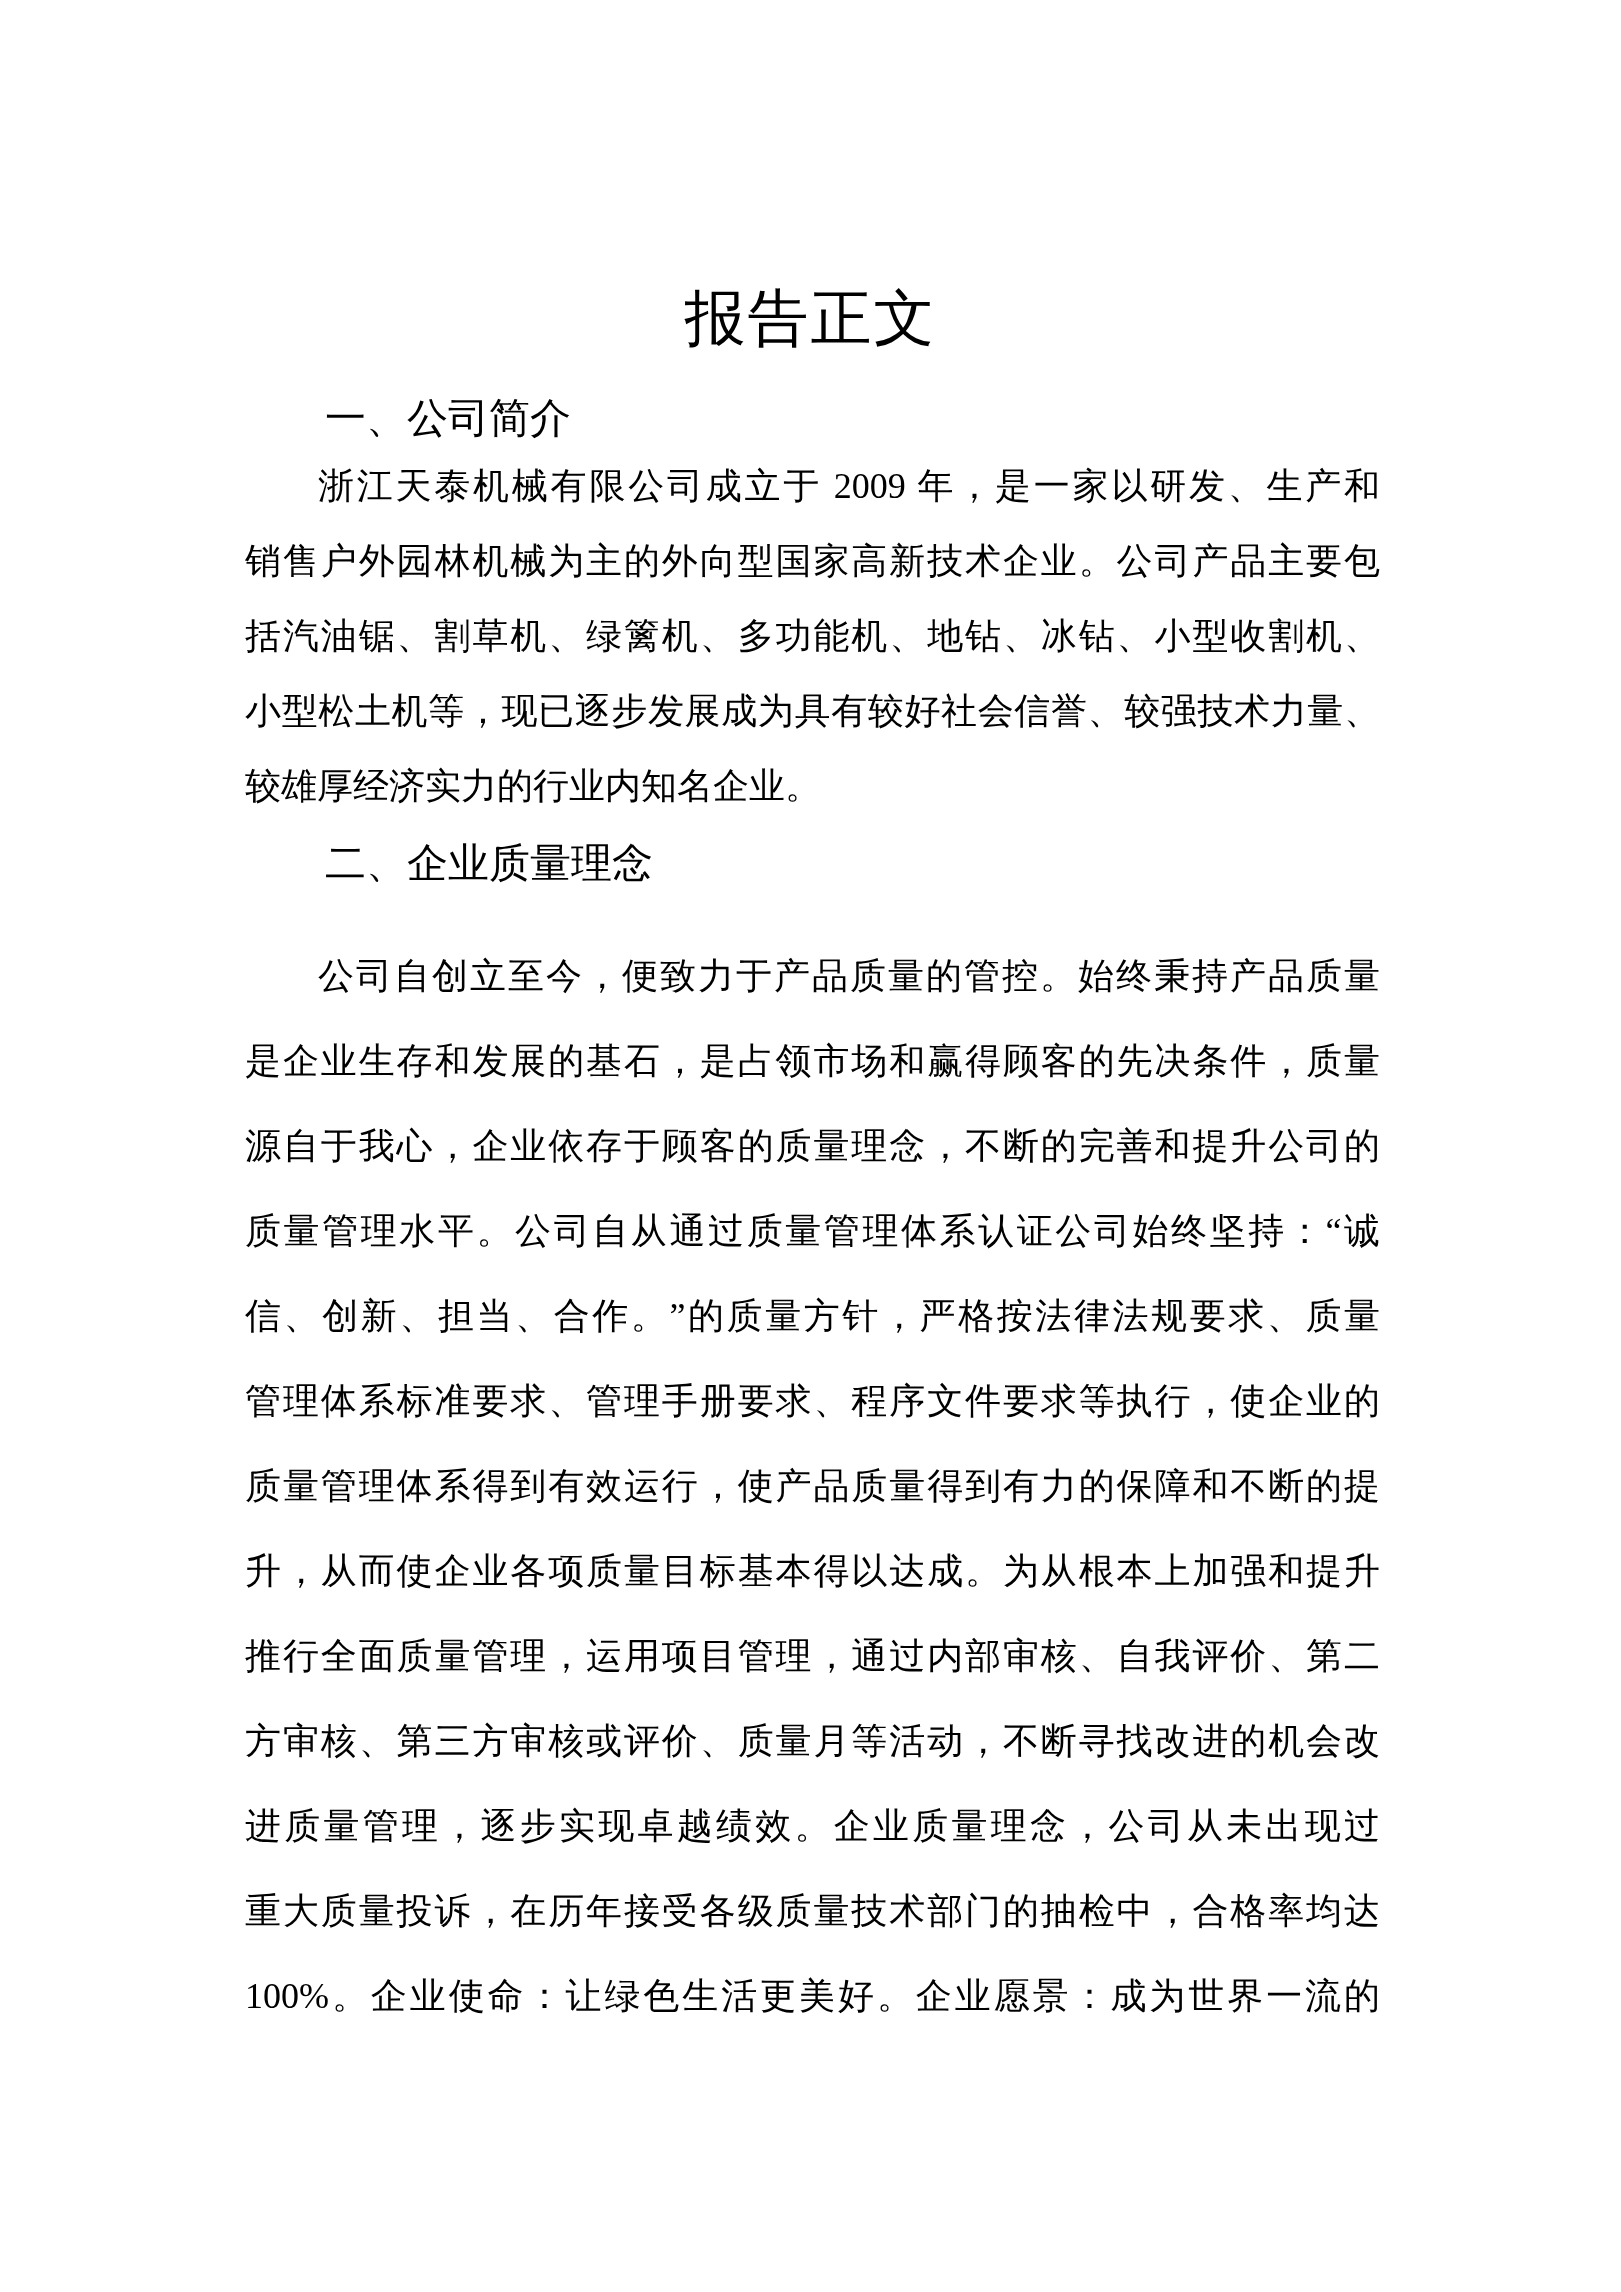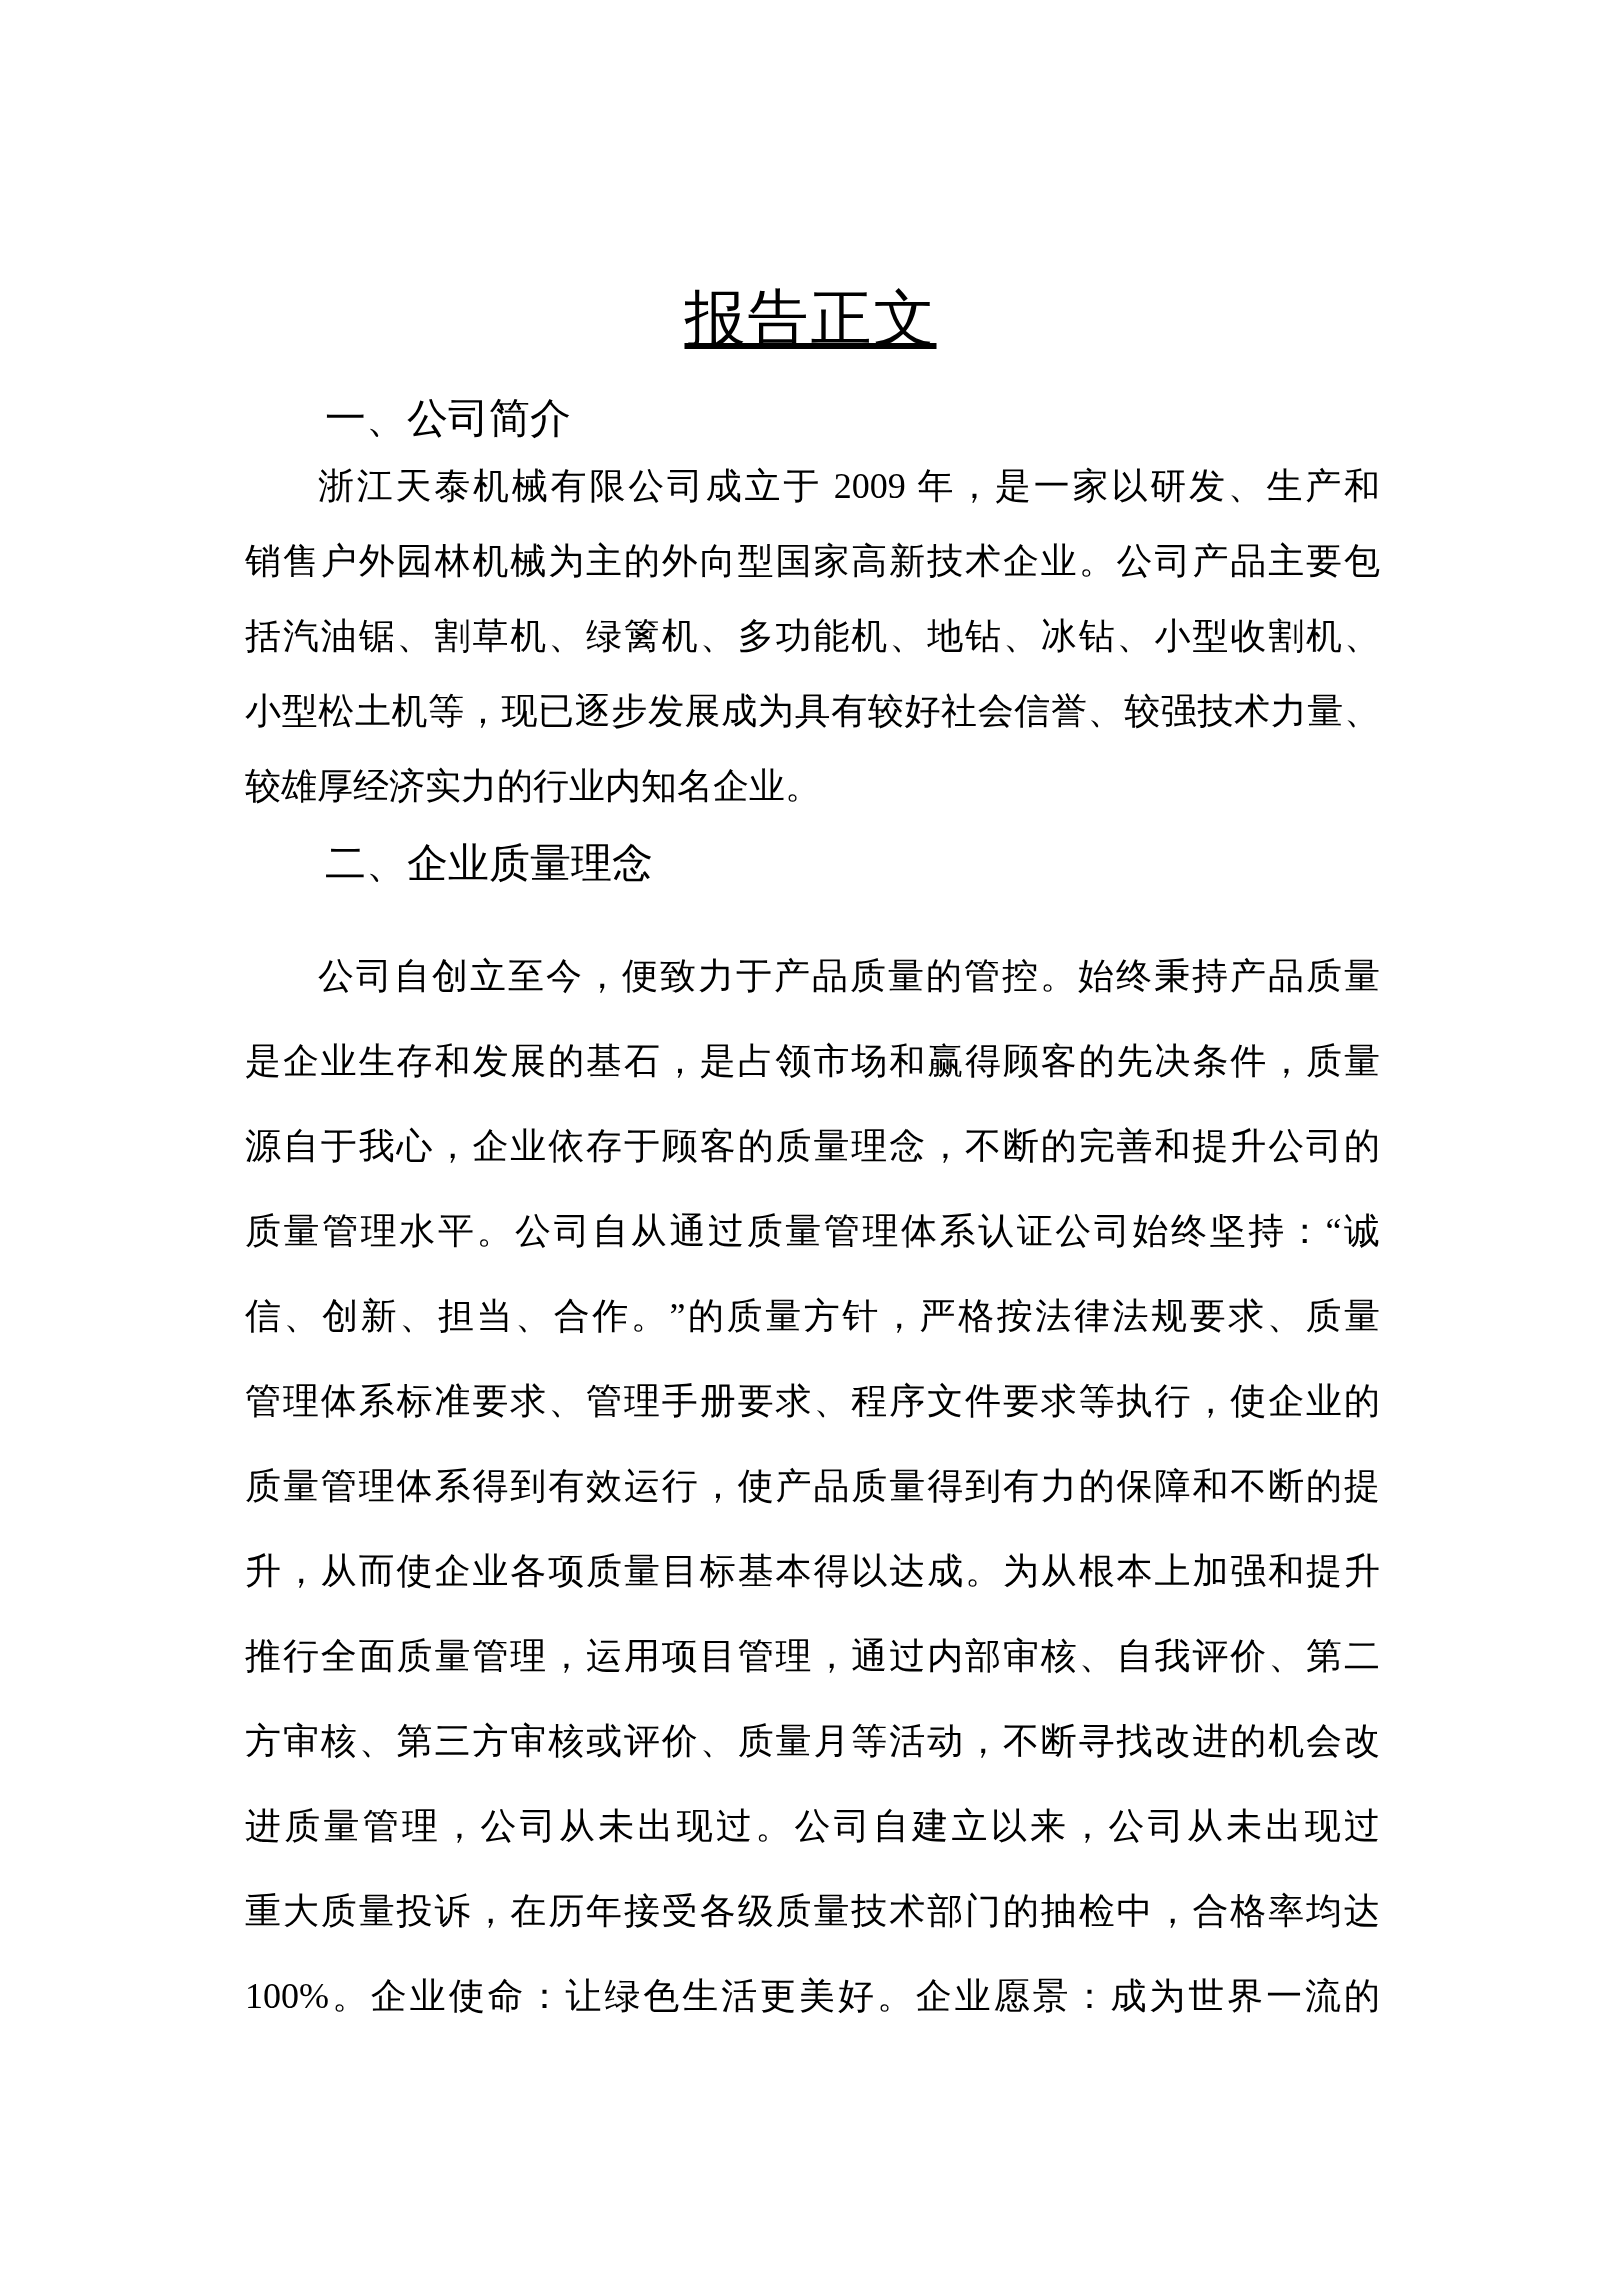--- a/index.html
+++ b/index.html
@@ -21,21 +21,20 @@
     position: absolute;
     top: 288px;
     left: 0;
     width: 100%;
     text-align: center;
     font-size: 61px;
     line-height: 1;
     letter-spacing: 2px;
     font-weight: 400;
     white-space: nowrap;
-    text-decoration: underline;
   }
   .section-heading {
     position: absolute;
     left: 325px;
     font-size: 41px;
     line-height: 1;
     font-weight: 400;
     white-space: nowrap;
   }
   #heading-1 { top: 398px; }
@@ -85,19 +84,19 @@
     <div class="doc-line first">公司自创立至今，便致力于产品质量的管控。始终秉持产品质量</div>
     <div class="doc-line">是企业生存和发展的基石，是占领市场和赢得顾客的先决条件，质量</div>
     <div class="doc-line">源自于我心，企业依存于顾客的质量理念，不断的完善和提升公司的</div>
     <div class="doc-line">质量管理水平。公司自从通过质量管理体系认证公司始终坚持：“诚</div>
     <div class="doc-line">信、创新、担当、合作。”的质量方针，严格按法律法规要求、质量</div>
     <div class="doc-line">管理体系标准要求、管理手册要求、程序文件要求等执行，使企业的</div>
     <div class="doc-line">质量管理体系得到有效运行，使产品质量得到有力的保障和不断的提</div>
     <div class="doc-line">升，从而使企业各项质量目标基本得以达成。为从根本上加强和提升</div>
     <div class="doc-line">推行全面质量管理，运用项目管理，通过内部审核、自我评价、第二</div>
     <div class="doc-line">方审核、第三方审核或评价、质量月等活动，不断寻找改进的机会改</div>
-    <div class="doc-line">进质量管理，公司从未出现过。公司自建立以来，公司从未出现过</div>
+    <div class="doc-line">进质量管理，逐步实现卓越绩效。企业质量理念，公司从未出现过</div>
     <div class="doc-line">重大质量投诉，在历年接受各级质量技术部门的抽检中，合格率均达</div>
     <div class="doc-line">100%。企业使命：让绿色生活更美好。企业愿景：成为世界一流的</div>
   </div>
 
 </div>
 
 
 </body></html>

